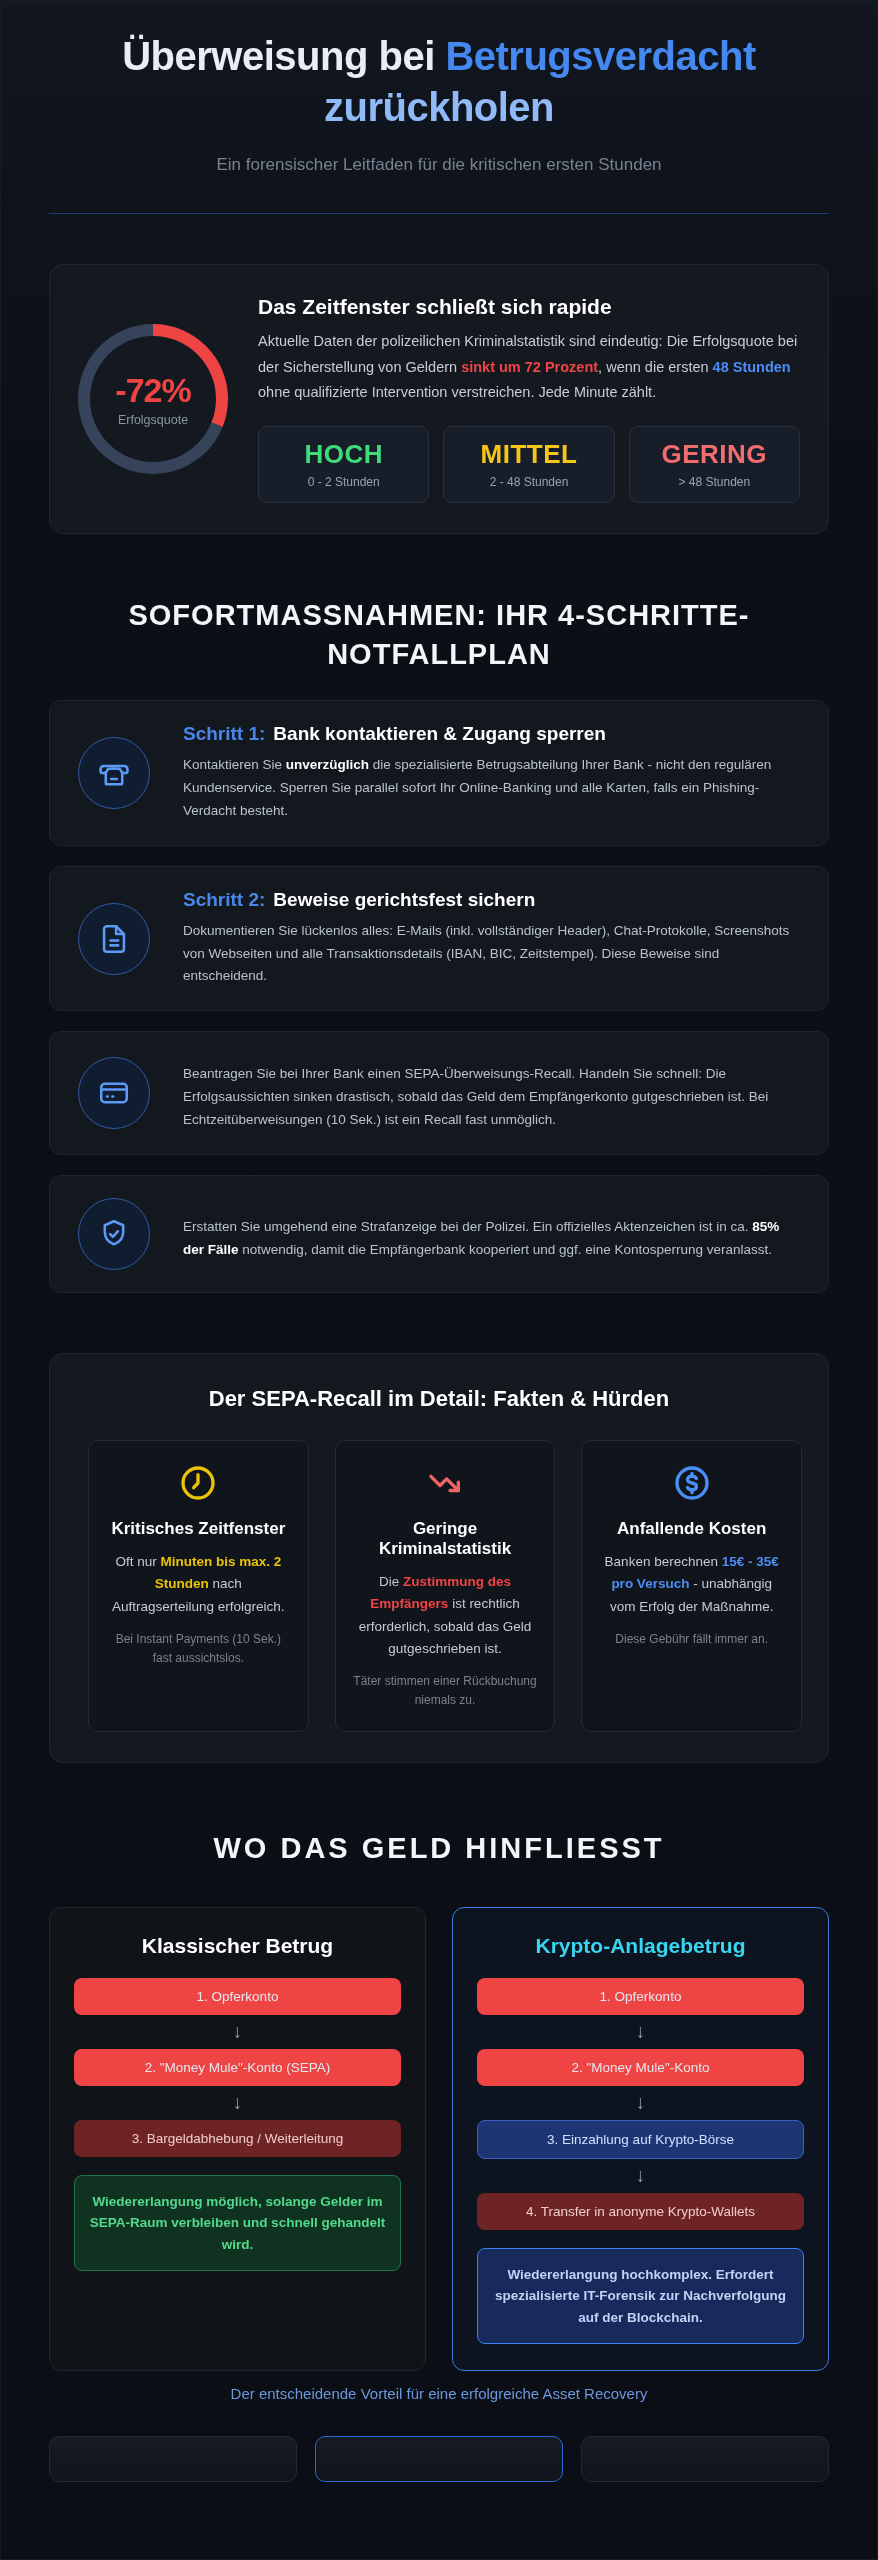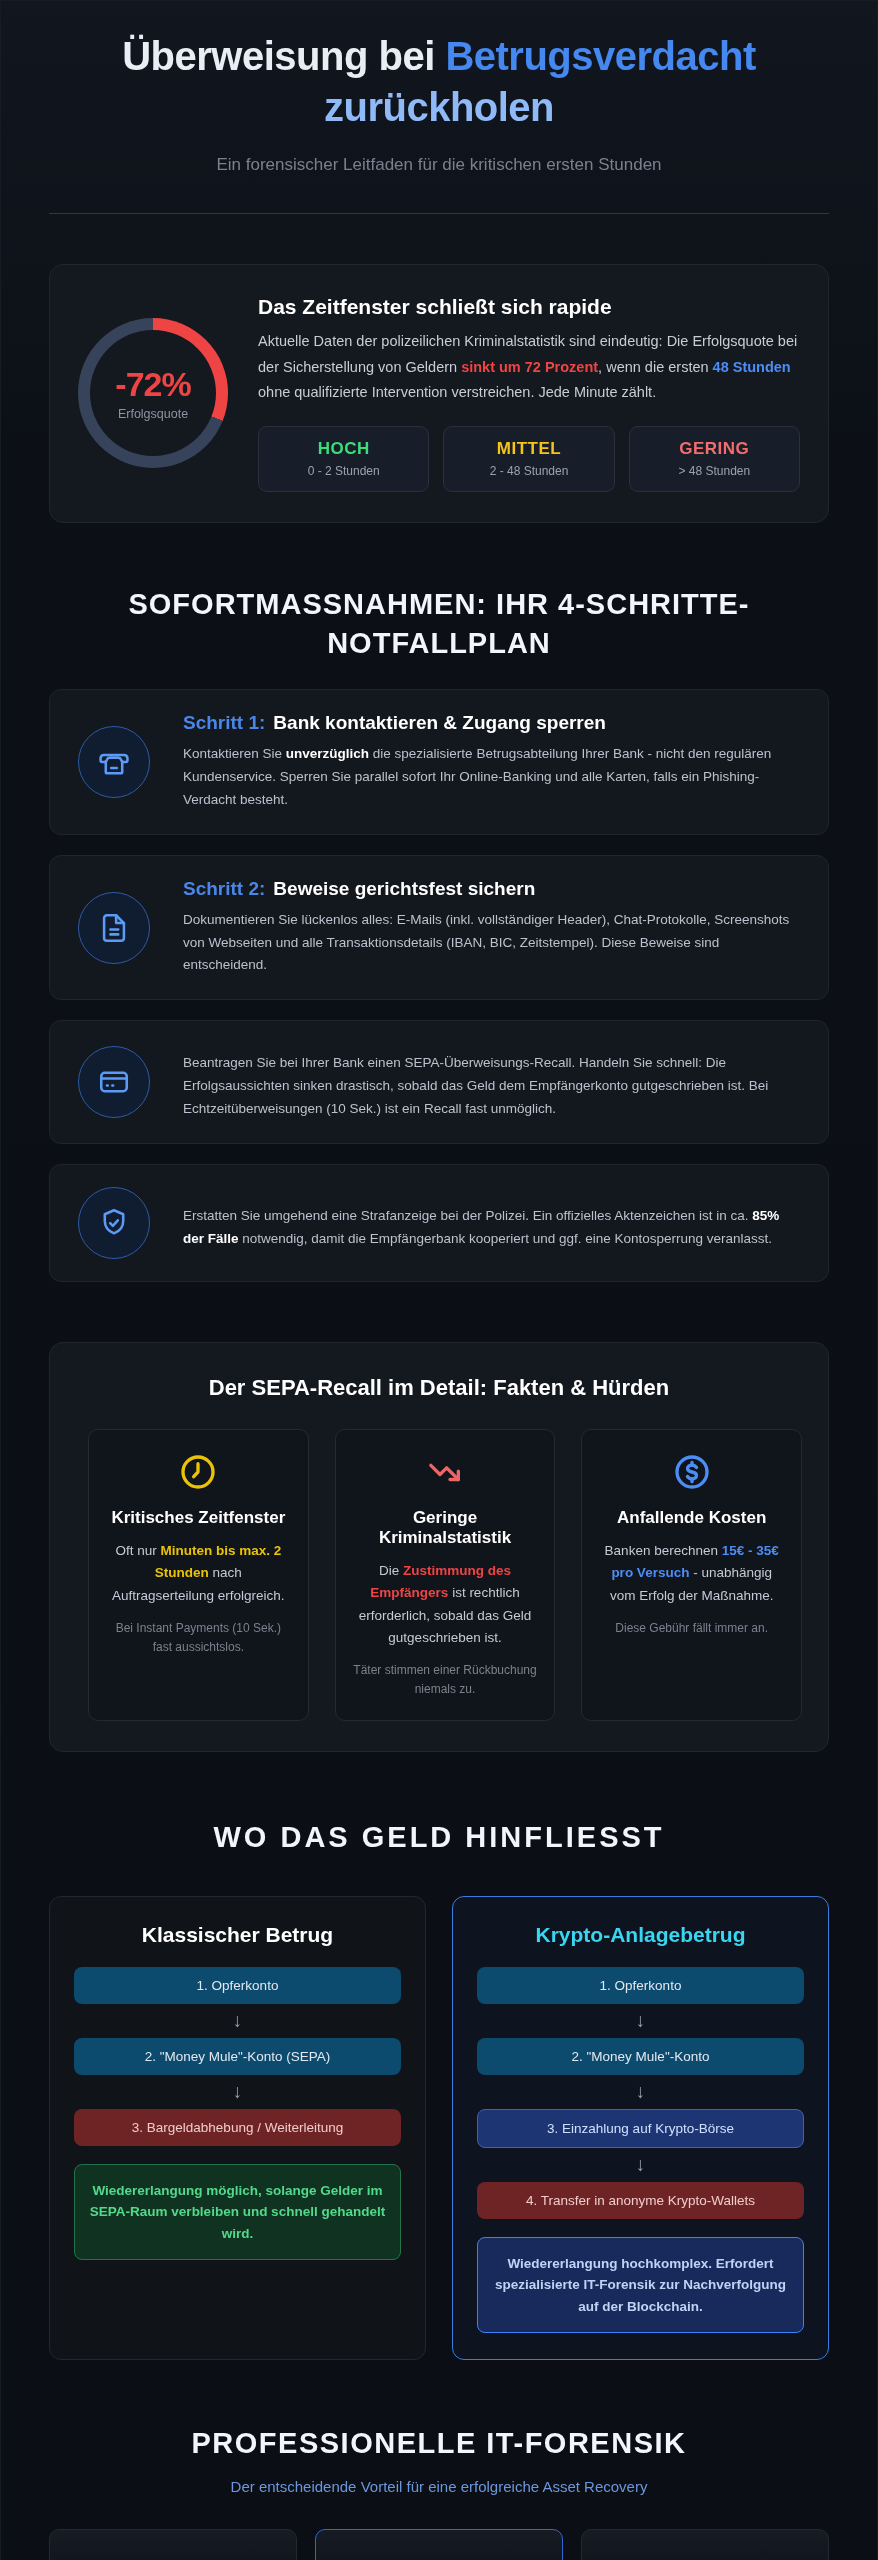--- a/index.html
+++ b/index.html
@@ -25,21 +25,21 @@
   
   .zf { margin-top:50px; padding:30px 28px; display:flex; align-items:center; gap:30px; }
   .donut { width:150px; height:150px; min-width:150px; border-radius:50%; display:grid; place-items:center; }
   .donut-hole { width:126px; height:126px; border-radius:50%; background:#14181f; display:flex; flex-direction:column; align-items:center; justify-content:center; }
   .donut-value { font-size:34px; font-weight:bold; color:#ef4444; letter-spacing:-1px; }
   .donut-caption { font-size:12.5px; color:#8b95a2; margin-top:3px; }
   .zf-title { font-size:21px; font-weight:bold; color:#ffffff; }
   .zf-text { font-size:14.5px; line-height:1.75; margin-top:10px; color:#c6cdd7; }
   .time-row { display:flex; gap:14px; margin-top:20px; }
   .time-box { flex:1; background:#181e29; border:1px solid #2a313d; border-radius:9px; padding:12px 8px 13px; text-align:center; }
-  .time-label { font-size:17px; font-weight:bold; letter-spacing:0.5px; }
+  .time-label { font-size:26px; font-weight:bold; letter-spacing:0.5px; }
   .time-range { font-size:12px; color:#9aa3af; margin-top:5px; }
 
   
   .section-title { text-align:center; font-size:29px; font-weight:bold; color:#f2f5f9; letter-spacing:1px; line-height:1.35; }
   .st-steps { margin-top:62px; }
   .st-flows { margin-top:66px; letter-spacing:3px; }
   .st-forensik { margin-top:64px; letter-spacing:1.5px; }
 
   
   .steps { margin-top:26px; display:flex; flex-direction:column; gap:20px; }
@@ -62,21 +62,21 @@
   .fact-body { font-size:13.5px; line-height:1.65; color:#c3cbd6; margin-top:12px; }
   .fact-note { font-size:12px; line-height:1.55; color:#79828e; margin-top:12px; }
 
   
   .flows { margin-top:38px; display:flex; gap:26px; align-items:stretch; }
   .flow-card { flex:1; border-radius:12px; padding:26px 24px; }
   .flow-classic { background:#101419; border:1px solid #23272e; }
   .flow-crypto { background:#0d1420; border:1.5px solid #3b7de0; }
   .flow-title { text-align:center; font-size:21px; font-weight:bold; margin-bottom:20px; }
   .flow-box { border-radius:8px; padding:11px 10px; text-align:center; font-size:13.5px; }
-  .fb-slate { background:#0c4a6e; color:#e3e8ef; }
+  .fb-slate { background:#ef4444; color:#e3e8ef; }
   .fb-red { background:#6e2424; color:#f0cccc; }
   .fb-blue { background:#1d3572; border:1px solid #3b62c0; color:#cfe0ff; }
   .flow-arrow { text-align:center; color:#97a0ad; font-size:19px; padding:6px 0; }
   .flow-note { border-radius:8px; padding:15px 14px; text-align:center; font-size:13.5px; font-weight:bold; line-height:1.6; margin-top:18px; }
   .fn-green { background:#0f3320; border:1px solid #20744a; color:#53d98b; }
   .fn-blue { background:#18295b; border:1px solid #3b82f6; color:#bdd4f5; }
 
   
   .forensik-sub { text-align:center; font-size:15px; color:#6b98dd; margin-top:14px; }
   .forensik-cards { display:flex; gap:18px; margin-top:34px; }
@@ -249,21 +249,20 @@
       <div class="flow-box fb-slate">2. "Money Mule"-Konto</div>
       <div class="flow-arrow">↓</div>
       <div class="flow-box fb-blue">3. Einzahlung auf Krypto-Börse</div>
       <div class="flow-arrow">↓</div>
       <div class="flow-box fb-red">4. Transfer in anonyme Krypto-Wallets</div>
       <div class="flow-note fn-blue">Wiedererlangung hochkomplex. Erfordert spezialisierte IT-Forensik zur Nachverfolgung auf der Blockchain.</div>
     </div>
 
   </section>
 
-  <h2 class="section-title st-forensik">PROFESSIONELLE IT-FORENSIK</h2>
   <p class="forensik-sub">Der entscheidende Vorteil für eine erfolgreiche Asset Recovery</p>
   <section class="forensik-cards">
     <div class="fo-card">
       
       
     </div>
     <div class="fo-card fo-highlight">
       
       
     </div>

